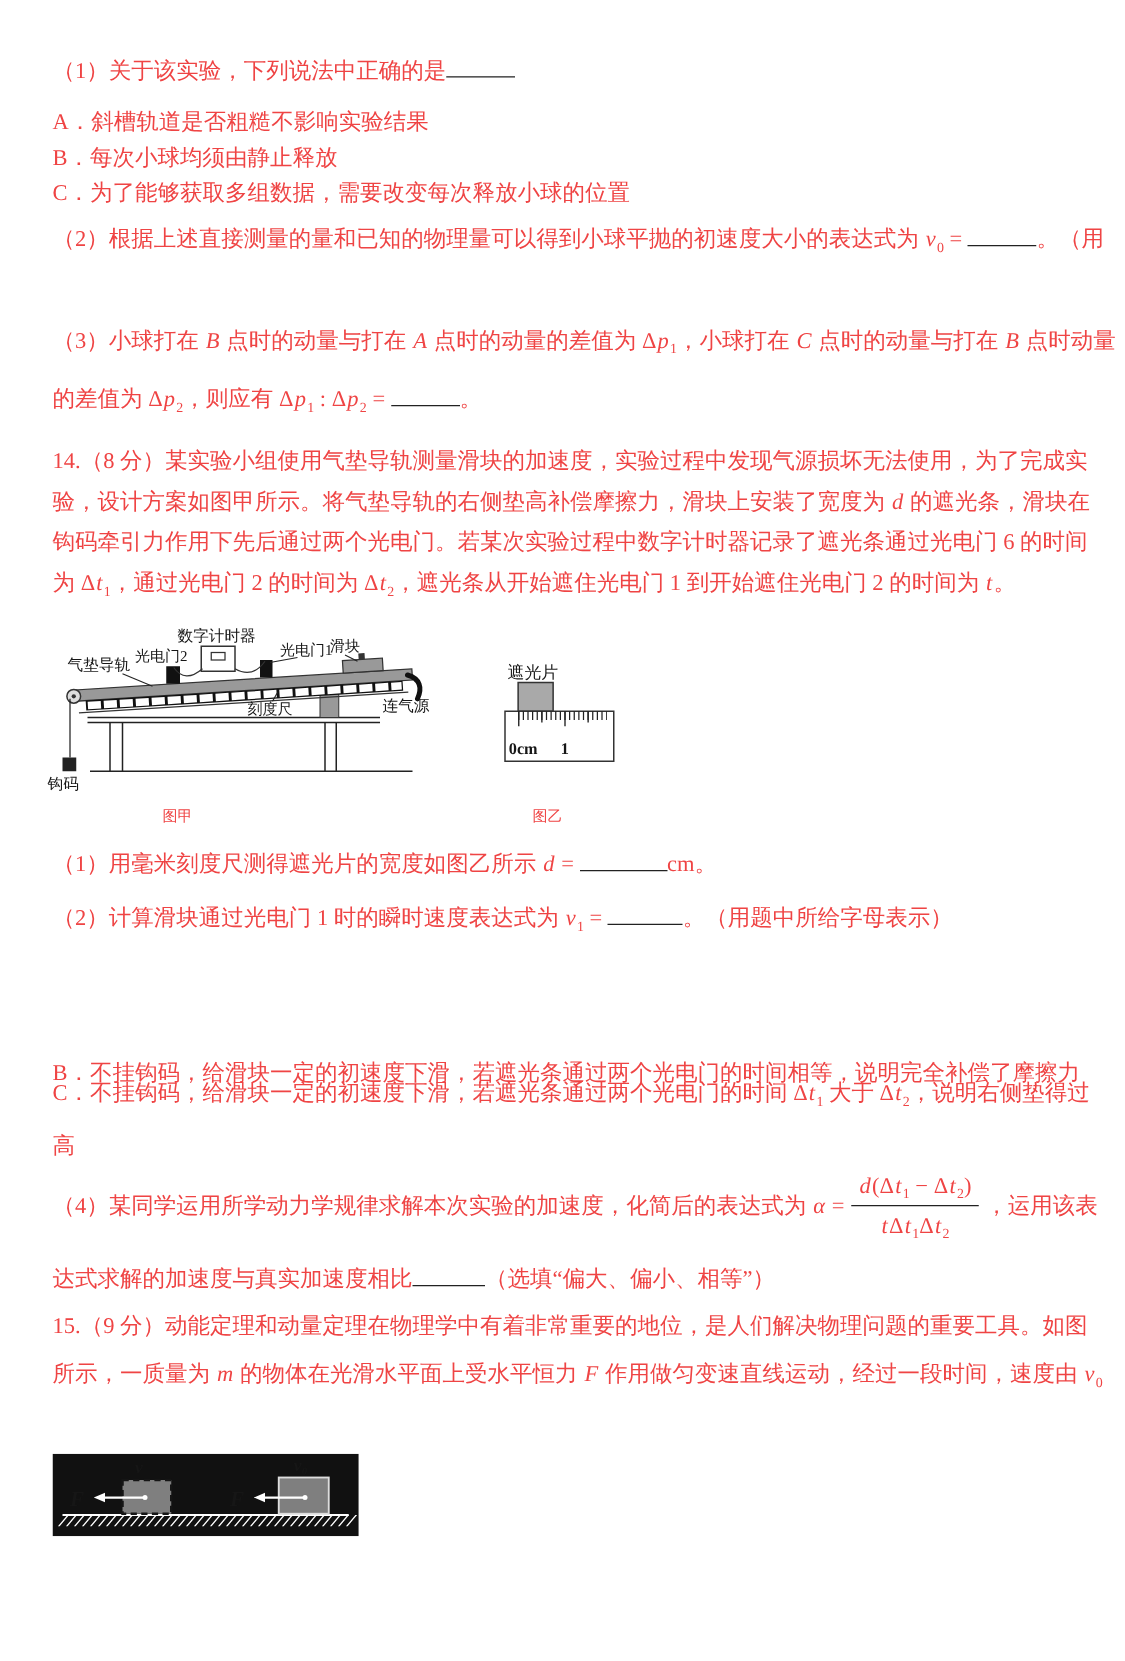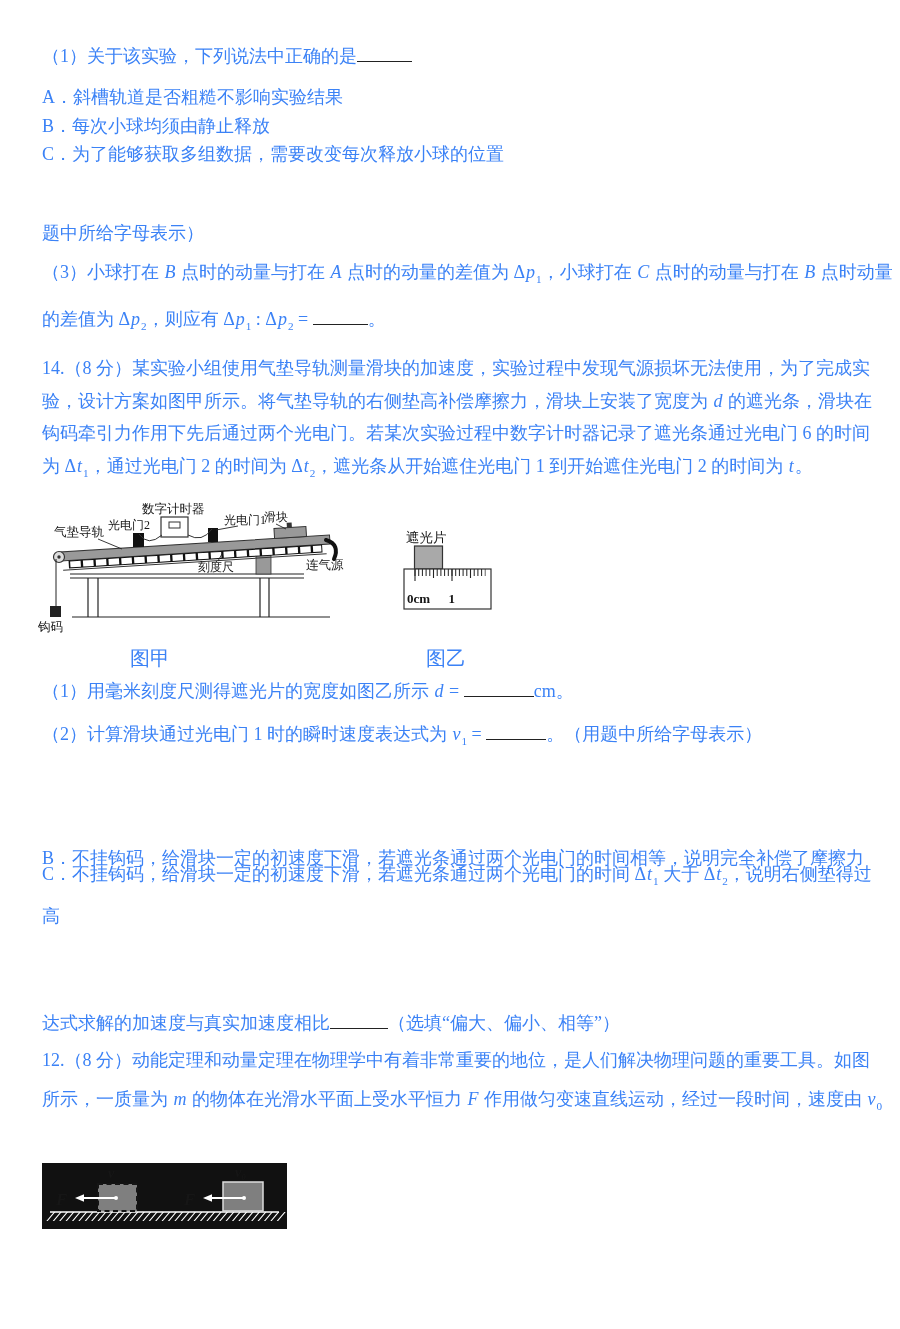--- a/index.html
+++ b/index.html
@@ -2,54 +2,54 @@
 <html><head>
 <meta charset="utf-8">
 <title>物理试卷页</title>
 <style>
   html,body{margin:0;padding:0;background:#ffffff;}
   .page{
     position:relative;
     width:900px;height:1329px;
     background:#ffffff;
     font-family:"Liberation Serif","DejaVu Serif",serif;
-    color:#3b82f6;
+    color:#ef4444;
     overflow:hidden;
   }
   .line{
     position:absolute;left:42px;width:826px;
     font-size:18px;line-height:1.45;
     white-space:nowrap;
   }
   .var{font-style:italic;font-family:"Liberation Serif","DejaVu Serif",serif;padding:0 1px;}
   sub{font-size:0.62em;line-height:0;}
   .blank{
     display:inline-block;
     border-bottom:1.2px solid #222;
     height:0.95em;
     vertical-align:baseline;
   }
   .fline{display:flex;align-items:center;}
   .frac{display:inline-block;text-align:center;vertical-align:middle;margin:0 5px;}
   .frac .num{display:block;padding:0 6px 2px;border-bottom:1.4px solid #222;}
   .frac .den{display:block;padding:2px 6px 0;}
-  .figcap{position:absolute;font-size:20px;}
+  .figcap{position:absolute;font-size:12px;}
   .figsvg{position:absolute;}
   svg text{font-family:"Liberation Serif","DejaVu Serif",serif;fill:#161616;}
 </style>
 </head>
 <body>
 
 <div class="page">
 
   <div class="line" style="top:43px">（1）关于该实验，下列说法中正确的是<span class="blank" style="width: 55px;"></span></div>
   <div class="line" style="top:84px">A．斜槽轨道是否粗糙不影响实验结果</div>
   <div class="line" style="top:113px">B．每次小球均须由静止释放</div>
   <div class="line" style="top:141px">C．为了能够获取多组数据，需要改变每次释放小球的位置</div>
-  <div class="line" style="top:220px">题中所给字母表示）</div>
+  <div class="line" style="top:178px">（2）根据上述直接测量的量和已知的物理量可以得到小球平抛的初速度大小的表达式为 <i class="var">v</i><sub>0</sub> = <span class="blank" style="width: 55px;"></span>。（用</div>
   <div class="line" style="top:259px">（3）小球打在 <i class="var">B</i> 点时的动量与打在 <i class="var">A</i> 点时的动量的差值为 Δ<i class="var">p</i><sub>1</sub>，小球打在 <i class="var">C</i> 点时的动量与打在 <i class="var">B</i> 点时动量</div>
   <div class="line" style="top:306px">的差值为 Δ<i class="var">p</i><sub>2</sub>，则应有 Δ<i class="var">p</i><sub>1</sub> : Δ<i class="var">p</i><sub>2</sub> = <span class="blank" style="width: 55px;"></span>。</div>
 
   <div class="line" style="top:355px">14.（8 分）某实验小组使用气垫导轨测量滑块的加速度，实验过程中发现气源损坏无法使用，为了完成实</div>
   <div class="line" style="top:388px">验，设计方案如图甲所示。将气垫导轨的右侧垫高补偿摩擦力，滑块上安装了宽度为 <i class="var">d</i> 的遮光条，滑块在</div>
   <div class="line" style="top:420px">钩码牵引力作用下先后通过两个光电门。若某次实验过程中数字计时器记录了遮光条通过光电门 6 的时间</div>
   <div class="line" style="top:453px">为 Δ<i class="var">t</i><sub>1</sub>，通过光电门 2 的时间为 Δ<i class="var">t</i><sub>2</sub>，遮光条从开始遮住光电门 1 到开始遮住光电门 2 的时间为 <i class="var">t</i>。</div>
 
   <svg class="figsvg" style="left:36px;top:492px" width="362" height="150" viewBox="0 0 362 150">
 
@@ -123,23 +123,31 @@
 
   <div class="figcap" style="left:130px;top:645px">图甲</div>
   <div class="figcap" style="left:426px;top:645px">图乙</div>
 
   <div class="line" style="top:678px">（1）用毫米刻度尺测得遮光片的宽度如图乙所示 <i class="var">d</i> = <span class="blank" style="width: 70px;"></span>cm。</div>
   <div class="line" style="top:721px">（2）计算滑块通过光电门 1 时的瞬时速度表达式为 <i class="var">v</i><sub>1</sub> = <span class="blank" style="width: 60px;"></span>。（用题中所给字母表示）</div>
   <div class="line" style="top:845px">B．不挂钩码，给滑块一定的初速度下滑，若遮光条通过两个光电门的时间相等，说明完全补偿了摩擦力</div>
   <div class="line" style="top:861px">C．不挂钩码，给滑块一定的初速度下滑，若遮光条通过两个光电门的时间 Δ<i class="var">t</i><sub>1</sub> 大于 Δ<i class="var">t</i><sub>2</sub>，说明右侧垫得过</div>
   <div class="line" style="top:903px">高</div>
 
+  <div class="line fline" style="top:933px;height:62px">
+    <span>（4）某同学运用所学动力学规律求解本次实验的加速度，化简后的表达式为 <i class="var">α</i> = </span>
+    <span class="frac">
+      <span class="num"><i class="var">d</i>(Δ<i class="var">t</i><sub>1</sub> − Δ<i class="var">t</i><sub>2</sub>)</span>
+      <span class="den"><i class="var">t</i>Δ<i class="var">t</i><sub>1</sub>Δ<i class="var">t</i><sub>2</sub></span>
+    </span>
+    <span>，运用该表</span>
+  </div>
   <div class="line" style="top:1010px">达式求解的加速度与真实加速度相比<span class="blank" style="width: 58px;"></span>（选填“偏大、偏小、相等”）</div>
 
-  <div class="line" style="top:1047px">12.（8 分）动能定理和动量定理在物理学中有着非常重要的地位，是人们解决物理问题的重要工具。如图</div>
+  <div class="line" style="top:1047px">15.（9 分）动能定理和动量定理在物理学中有着非常重要的地位，是人们解决物理问题的重要工具。如图</div>
   <div class="line" style="top:1086px">所示，一质量为 <i class="var">m</i> 的物体在光滑水平面上受水平恒力 <i class="var">F</i> 作用做匀变速直线运动，经过一段时间，速度由 <i class="var">v</i><sub>0</sub></div>
 
   <svg class="figsvg" style="left:42px;top:1163px" width="245" height="66" viewBox="0 0 245 66">
     <rect x="0" y="0" width="245" height="66" fill="#111111"></rect>
 
     <line x1="8" y1="49" x2="237" y2="49" stroke="#ffffff" stroke-width="1.5"></line>
     <g transform="skewX(-40)">
       <line x1="53" y1="53.5" x2="285" y2="53.5" stroke="#ffffff" stroke-width="9" stroke-dasharray="1.4 5"></line>
     </g>
 

